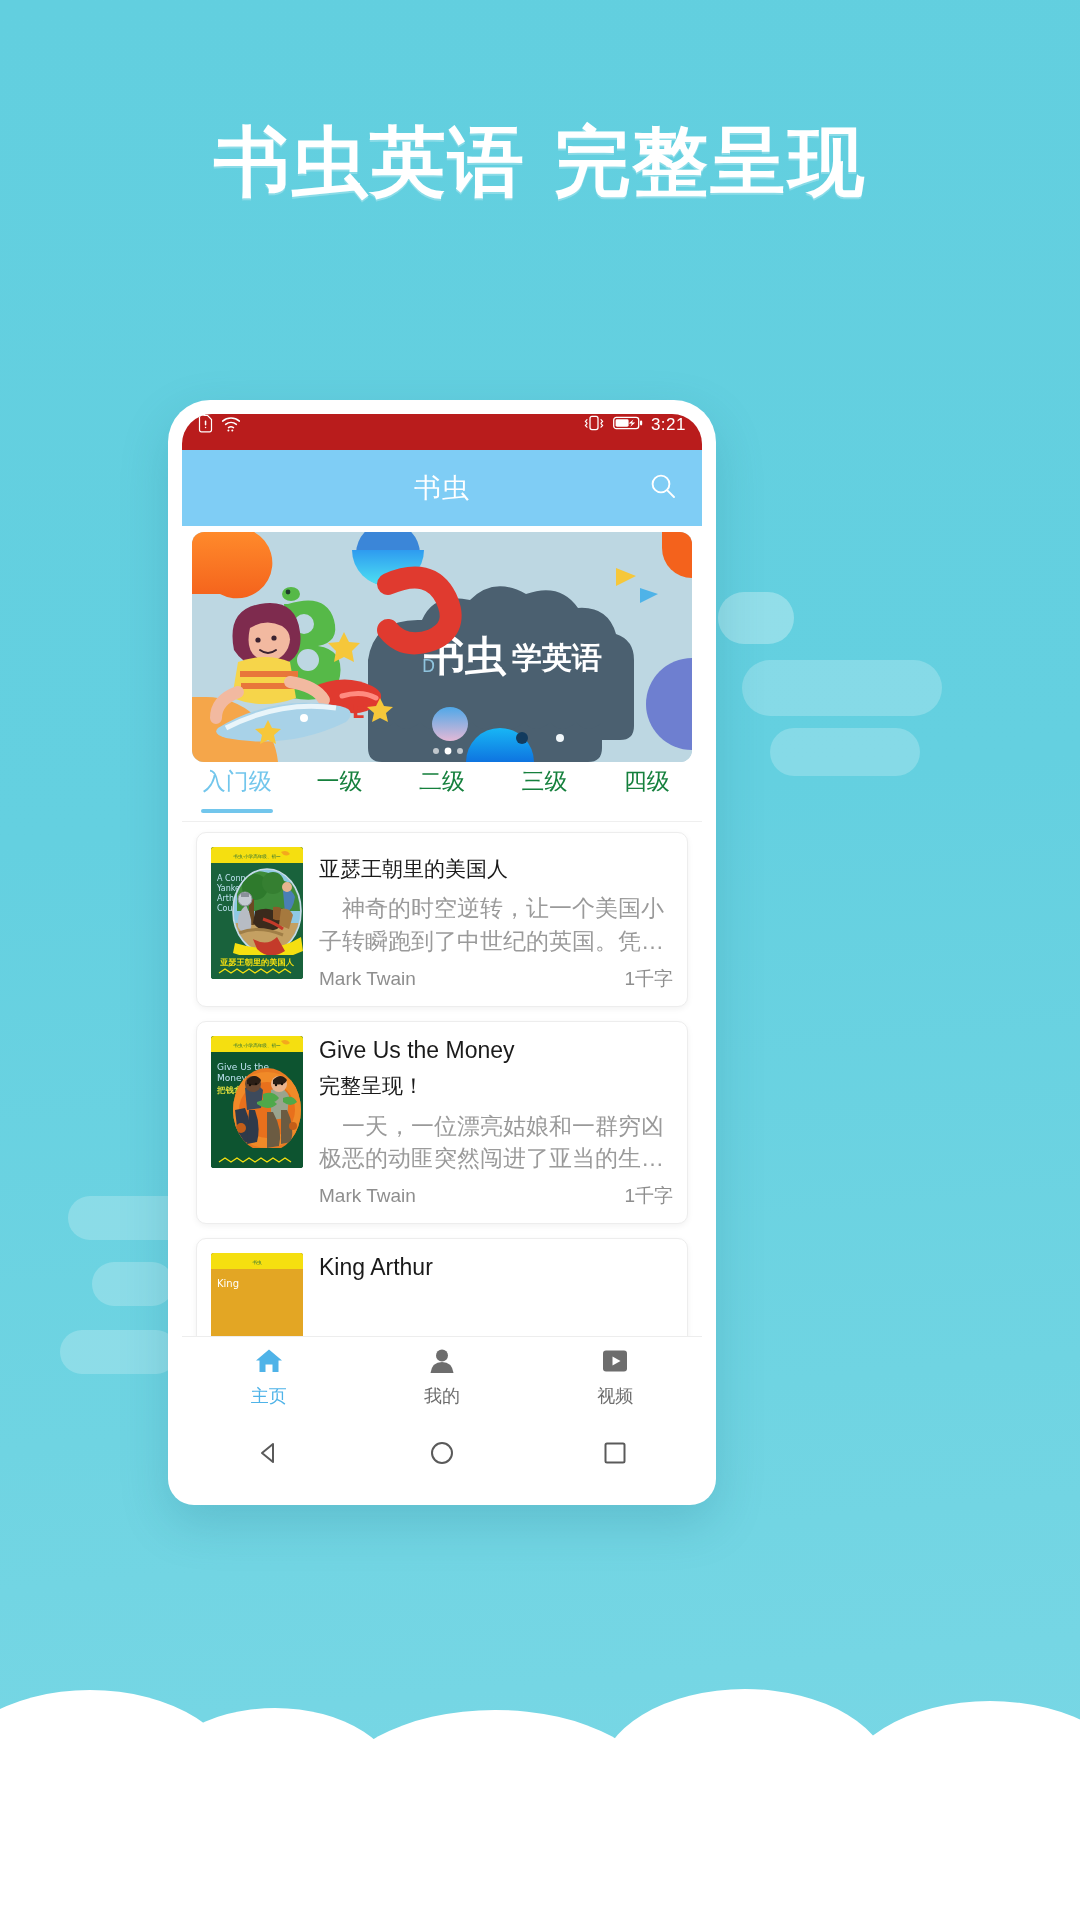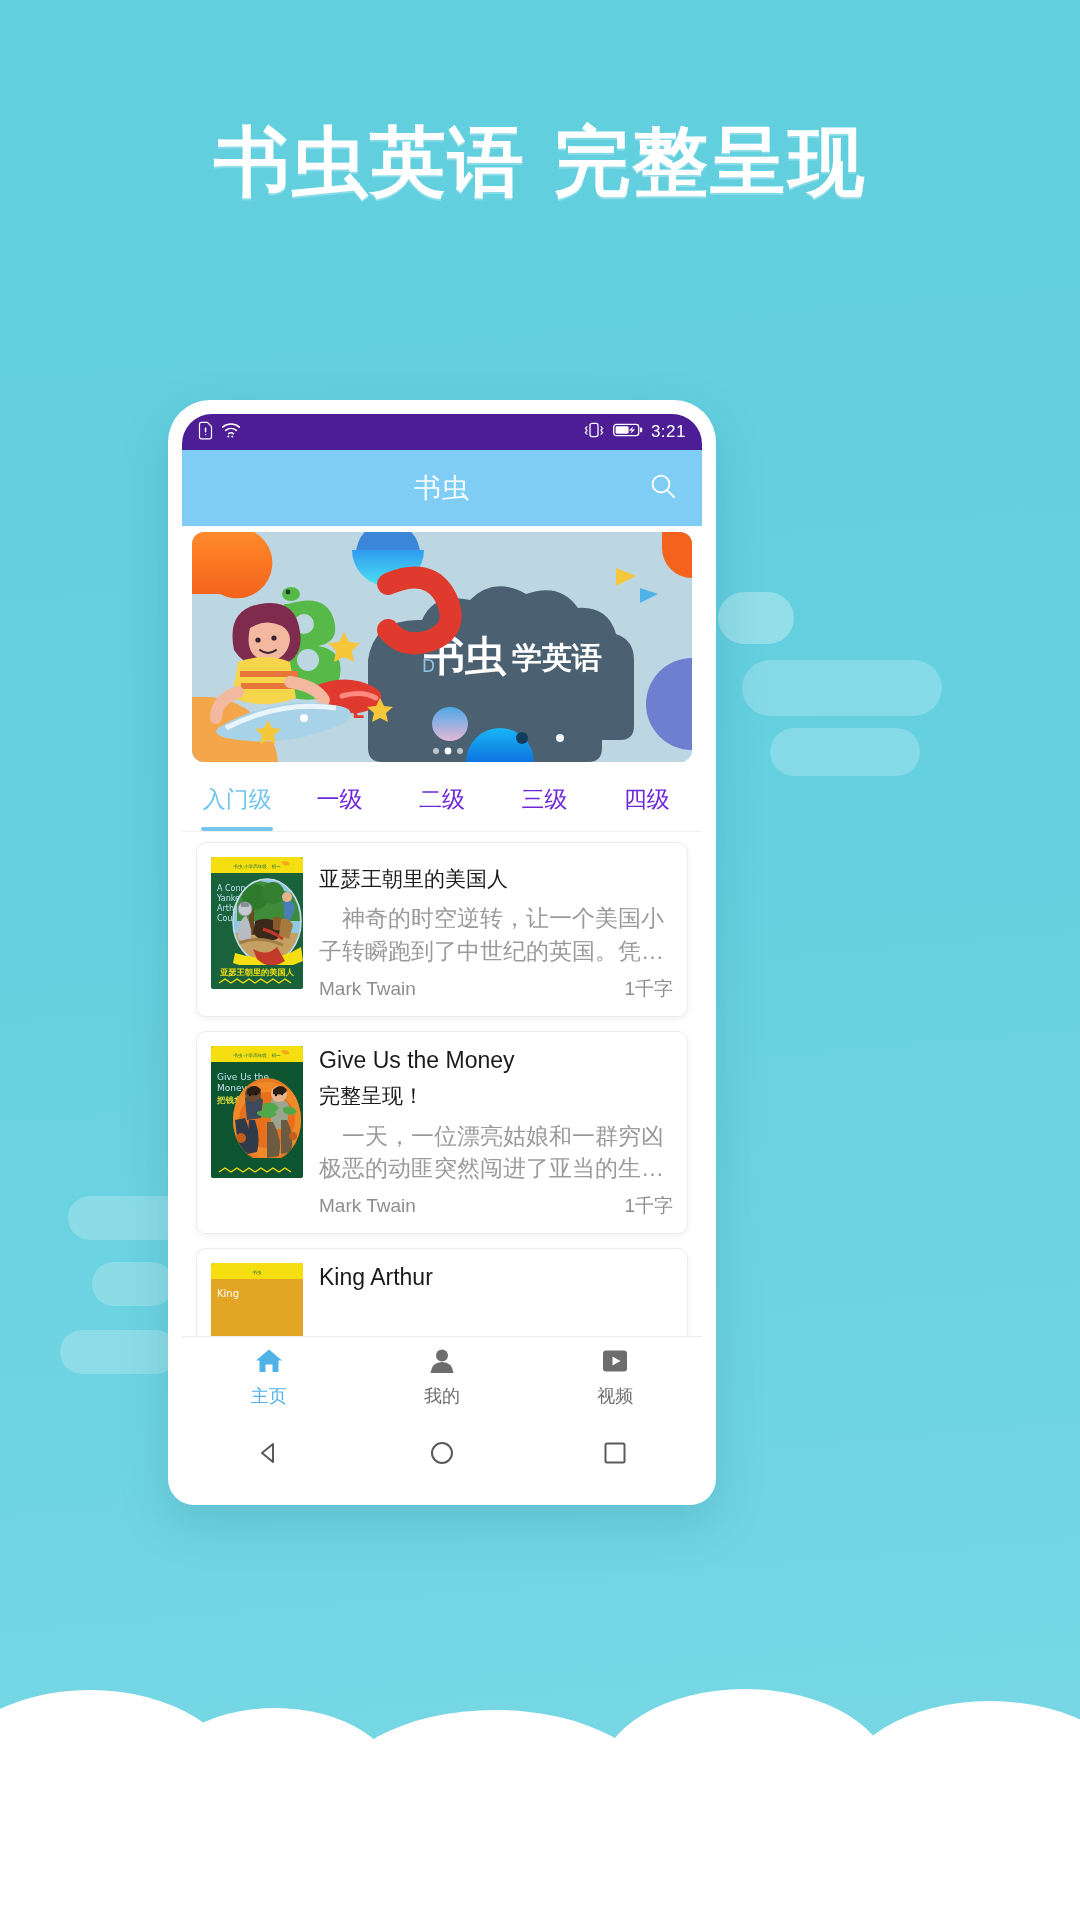--- a/index.html
+++ b/index.html
@@ -46,22 +46,22 @@
     width:520px; height:1004px;
     background:#FFFFFF;
     border-radius:30px 30px 0 0;
     overflow:hidden;
     position:relative;
     display:flex; flex-direction:column;
   }
 
   
   .statusbar {
-    height:36px; background:#4c1d95;
-    display:flex; align-items:center; justify-content:space-between;
+    height:36px; background:#b91c1c;
+    display:flex; align-items:flex-start; justify-content:space-between;
     padding:0 16px; flex:0 0 auto;
   }
   .sb-left, .sb-right { display:flex; align-items:center; gap:8px; }
   .sb-time { color:#FFFFFF; font-size:17px; letter-spacing:.5px; }
   .ico { display:block; }
 
   
   .appbar {
     height:76px; background:#7FCDF5;
     display:flex; align-items:center; justify-content:center;
@@ -76,25 +76,25 @@
   
   .banner {
     margin:6px 10px 0 10px; height:230px;
     border-radius:12px; overflow:hidden; position:relative;
     background:linear-gradient(160deg,#C8DDE6 0%,#BFD9E4 55%,#AFCFDE 100%);
   }
   .banner svg { display:block; width:100%; height:100%; }
 
   
   .tabs {
-    display:flex; align-items:flex-end; height:70px;
-    padding:0 4px; border-bottom:1px solid #EFEFEF;
+    display:flex; align-items:flex-end; height:60px;
+    padding:8px 4px; border-bottom:1px solid #EFEFEF;
   }
   .tab {
-    flex:1 1 0; text-align:center; font-size:23px; color:#6d28d9;
+    flex:1 1 0; text-align:center; font-size:23px; color:#15803d;
     padding-bottom:16px; position:relative; cursor:pointer;
   }
   .tab.active { color:#72C6EC; }
   .tab.active::after {
     content:""; position:absolute; left:50%; transform:translateX(-50%);
     bottom:0; width:72px; height:4px; background:#72C6EC; border-radius:3px;
   }
 
   
   .list { padding:10px 14px 0 14px; }

